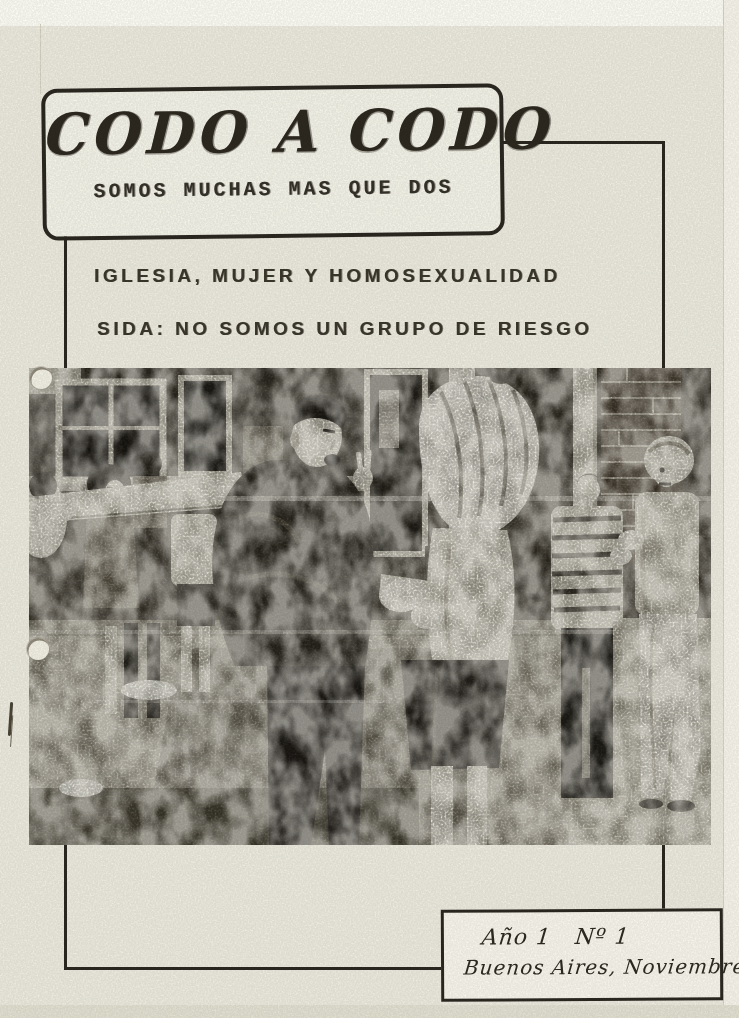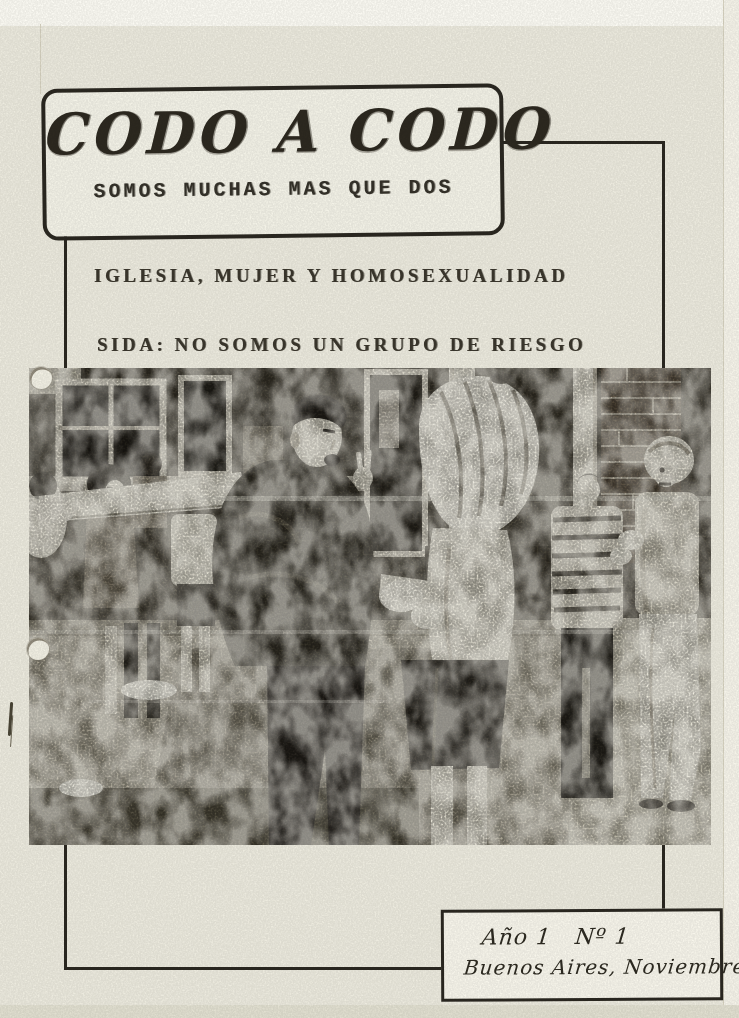--- a/index.html
+++ b/index.html
@@ -42,27 +42,27 @@
     margin-top:16px;
     font-family:"Liberation Mono", monospace; font-weight:bold;
     font-size:20px; letter-spacing:3px; color:#35322a;
     text-shadow:1px 0 0 rgba(53,50,42,.5);
     white-space:nowrap;
   }
 
   
   .headline {
     position:absolute;
-    font-family:Liberation Serif, serif; font-weight:bold;
+    font-family:Liberation Sans, sans-serif; font-weight:bold;
     font-size:19px; letter-spacing:3.5px; color:#3b372d;
     text-shadow:.8px 0 0 rgba(59,55,45,.55);
     white-space:nowrap;
   }
   .hl-1 { left:94px; top:265px; }
-  .hl-2 { left:97px; top:334px; }
+  .hl-2 { left:97px; top:318px; }
 
   
   .photo { position:absolute; left:29px; top:368px; width:682px; height:477px; }
   .photo svg { display:block; width:100%; height:100%; }
 
   .punch-hole {
     position:absolute; width:22px; height:22px; border-radius:50%;
     background:#f2f0e4;
     box-shadow:inset 1.5px 2.5px 0 #8f897a, 0 0 0 1px rgba(143,137,122,.35);
   }

